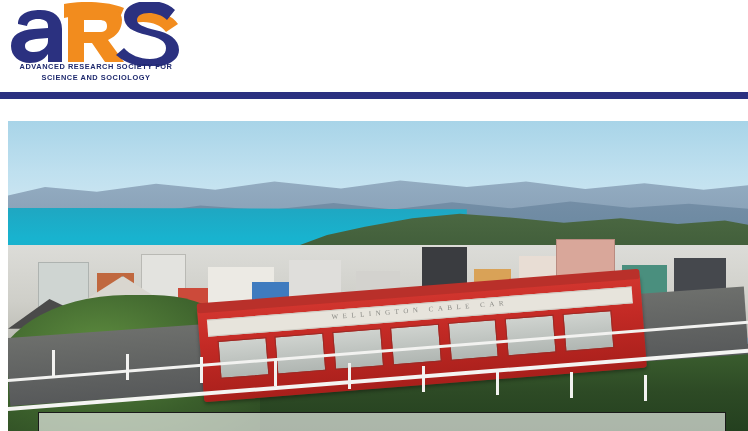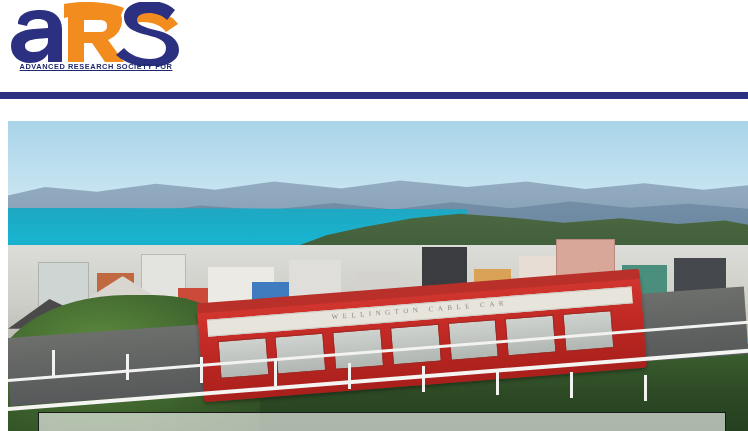--- a/index.html
+++ b/index.html
@@ -25,21 +25,21 @@
   .logo-tagline {
     position: absolute; left: 0px; top: 60px; width: 180px;
     text-align: center;
     color: #1f2a6e;
     font-family: "Liberation Sans", sans-serif;
     font-size: 7.4px;
     font-weight: 700;
     letter-spacing: 0.55px;
     line-height: 10.5px;
   }
-  .logo-tagline span { display:block;text-decoration:underline; }
+  .logo-tagline span { display:block; }
 
   
   .navy-bar {
     position: absolute; left: 0; top: 92px; width: 748px; height: 7px;
     background: #2b3180;
   }
 
   
   .hero {
     position: absolute; left: 8px; top: 121px; width: 740px; height: 310px;
@@ -206,20 +206,21 @@
         <path d="M118 46 C124 53 134 57 144 57 C154 57 160 53 160 46
                  C160 39 153 36 141 33 C127 30 118 25 118 15
                  C118 5 128 -1 143 -1 C154 -1 163 2 169 8 L161 18
                  C156 13 149 11 143 11 C135 11 131 14 131 18
                  C131 23 138 25 149 28 C163 31 173 37 173 48
                  C173 58 162 65 144 65 C130 65 118 60 110 53 Z" fill="#2b3180"></path>
       </svg>
 
       <div class="logo-tagline">
         <span>ADVANCED RESEARCH SOCIETY FOR</span>
+        <span>SCIENCE AND SOCIOLOGY</span>
       </div>
     </div>
   </div>
 
   <div class="navy-bar"></div>
 
   <div class="hero">
     <div class="photo">
       <div class="sky"></div>
       <div class="hills-far"></div>

